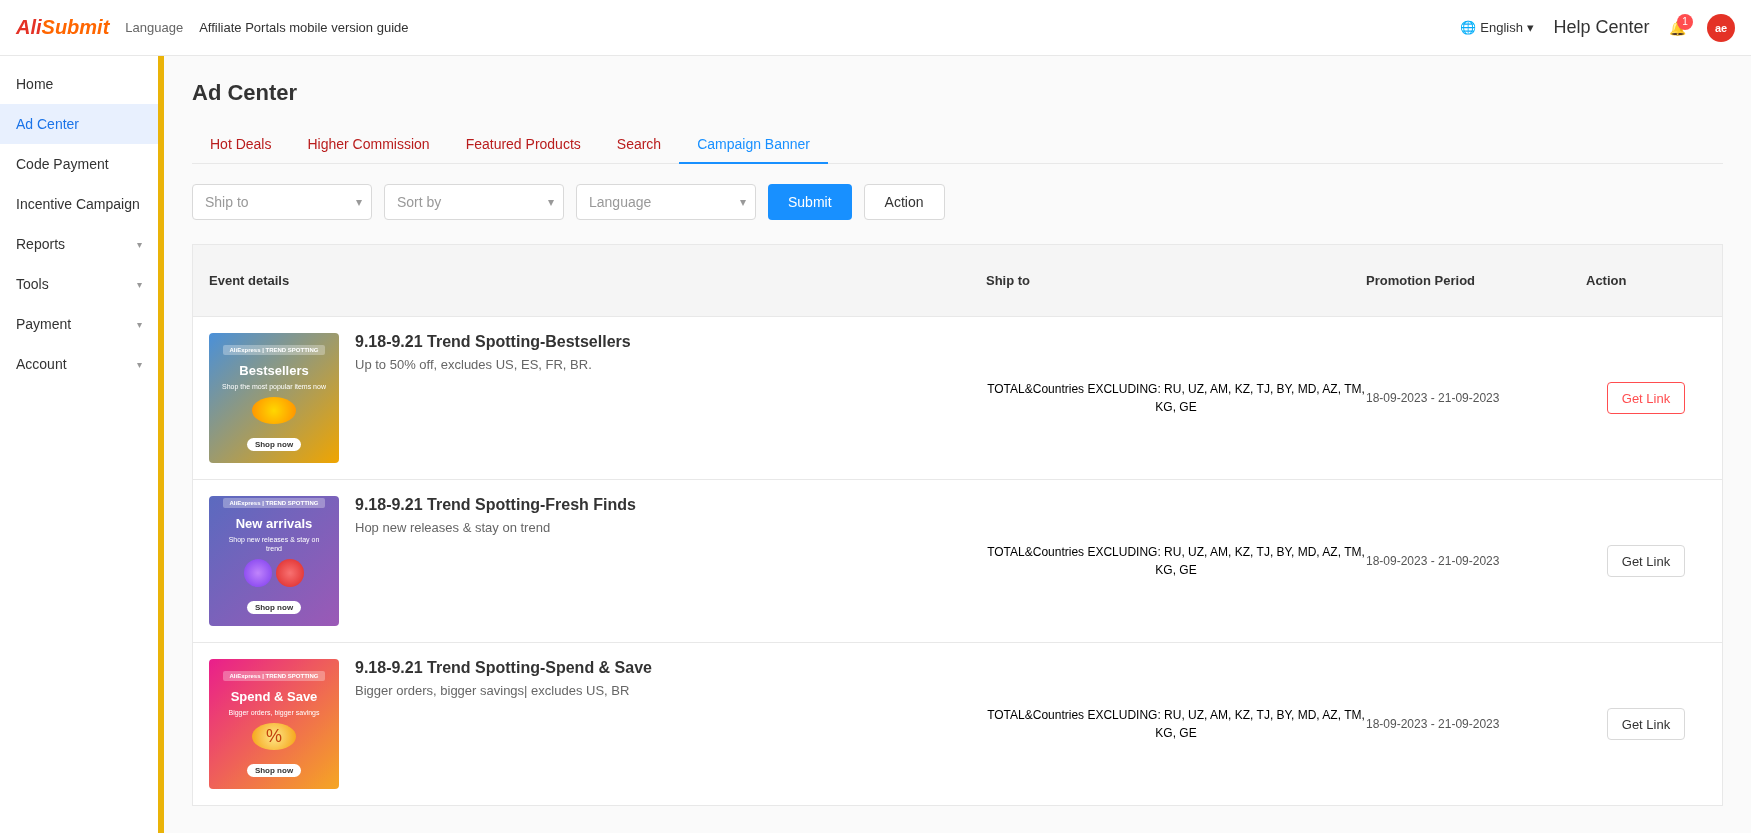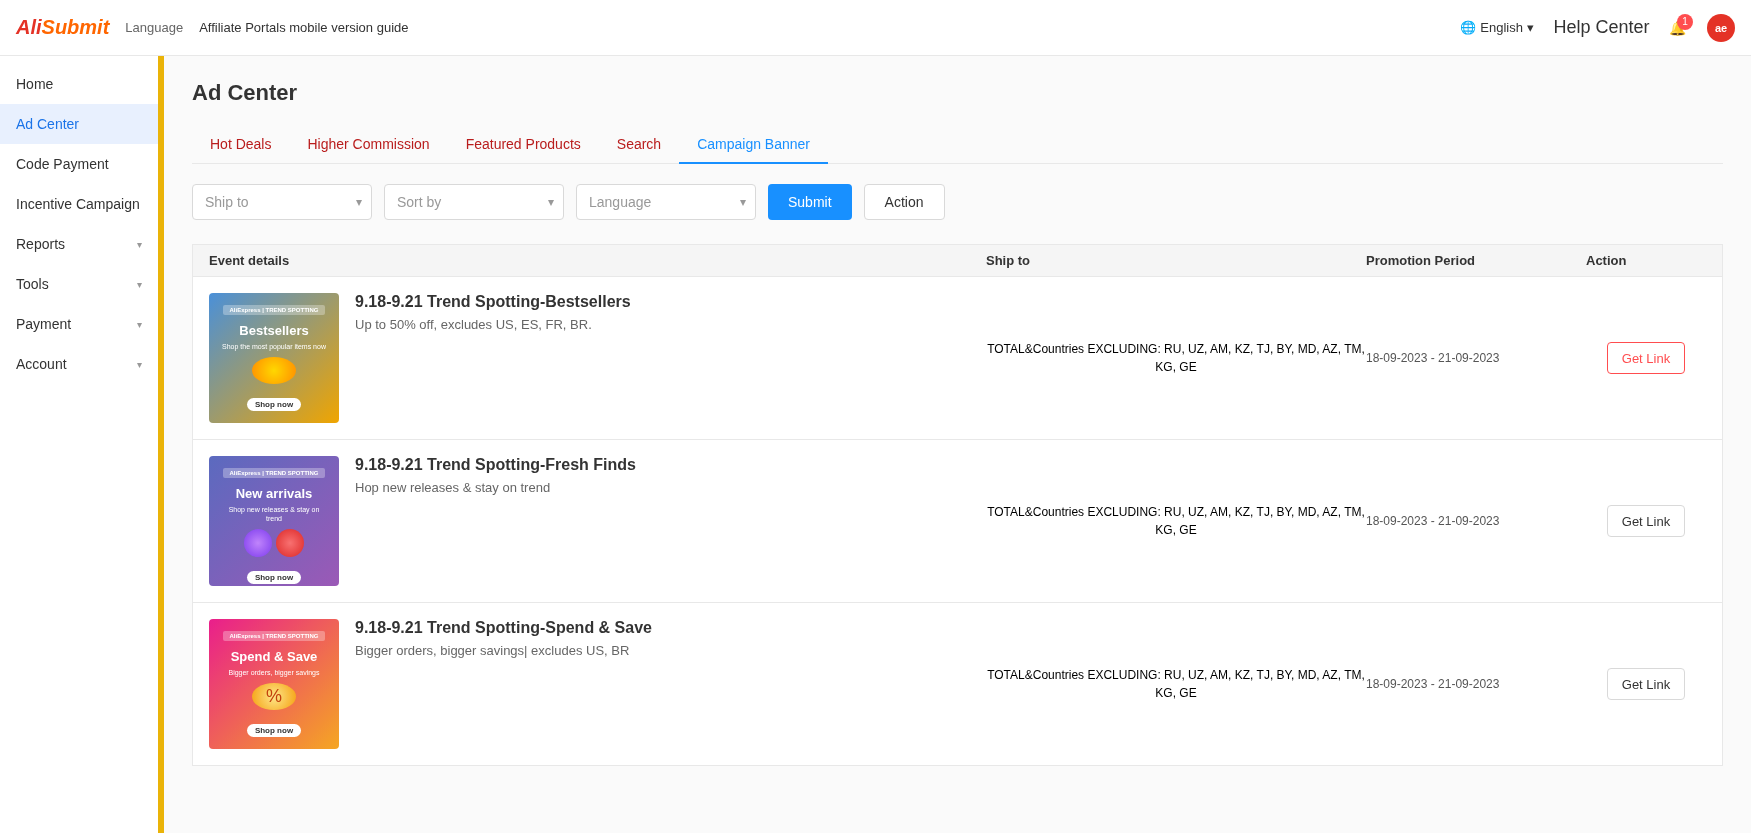--- a/index.html
+++ b/index.html
@@ -119,21 +119,21 @@
       padding: 0 20px;
       font-size: 14px;
       cursor: pointer;
     }
 
     
     .table-header {
       display: grid;
       grid-template-columns: 1fr 380px 220px 120px;
       background: #f5f5f5;
-      padding: 8px 16px;
+      padding: 28px 16px;
       font-weight: 600;
       font-size: 13px;
       color: #333;
       border: 1px solid #e8e8e8;
       border-bottom: none;
     }
     .table-row {
       display: grid;
       grid-template-columns: 1fr 380px 220px 120px;
       background: #fff;
@@ -156,21 +156,21 @@
     .thumb-bestsellers { background: linear-gradient(135deg, #4a90d9 0%, #f0a500 100%); }
     .thumb-fresh { background: linear-gradient(135deg, #5b6abf 0%, #9b59b6 100%); }
     .thumb-spend { background: linear-gradient(135deg, #e91e8c 0%, #f5a623 100%); }
 
     .thumb-inner {
       width: 100%;
       height: 100%;
       display: flex;
       flex-direction: column;
       align-items: center;
-      justify-content: flex-start;
+      justify-content: flex-end;
       color: #fff;
       padding: 12px;
       font-size: 9px;
       text-align: center;
     }
     .thumb-inner .brand { font-weight: bold; font-size: 8px; background: rgba(255,255,255,0.3); padding: 2px 6px; border-radius: 2px; margin-bottom: 4px; }
     .thumb-inner .headline { font-size: 13px; font-weight: bold; margin: 4px 0; }
     .thumb-inner .subtext { font-size: 7px; line-height: 1.3; }
     .thumb-inner .shop-btn { margin-top: 8px; background: #fff; color: #333; font-size: 8px; padding: 2px 8px; border-radius: 10px; font-weight: bold; }
 

